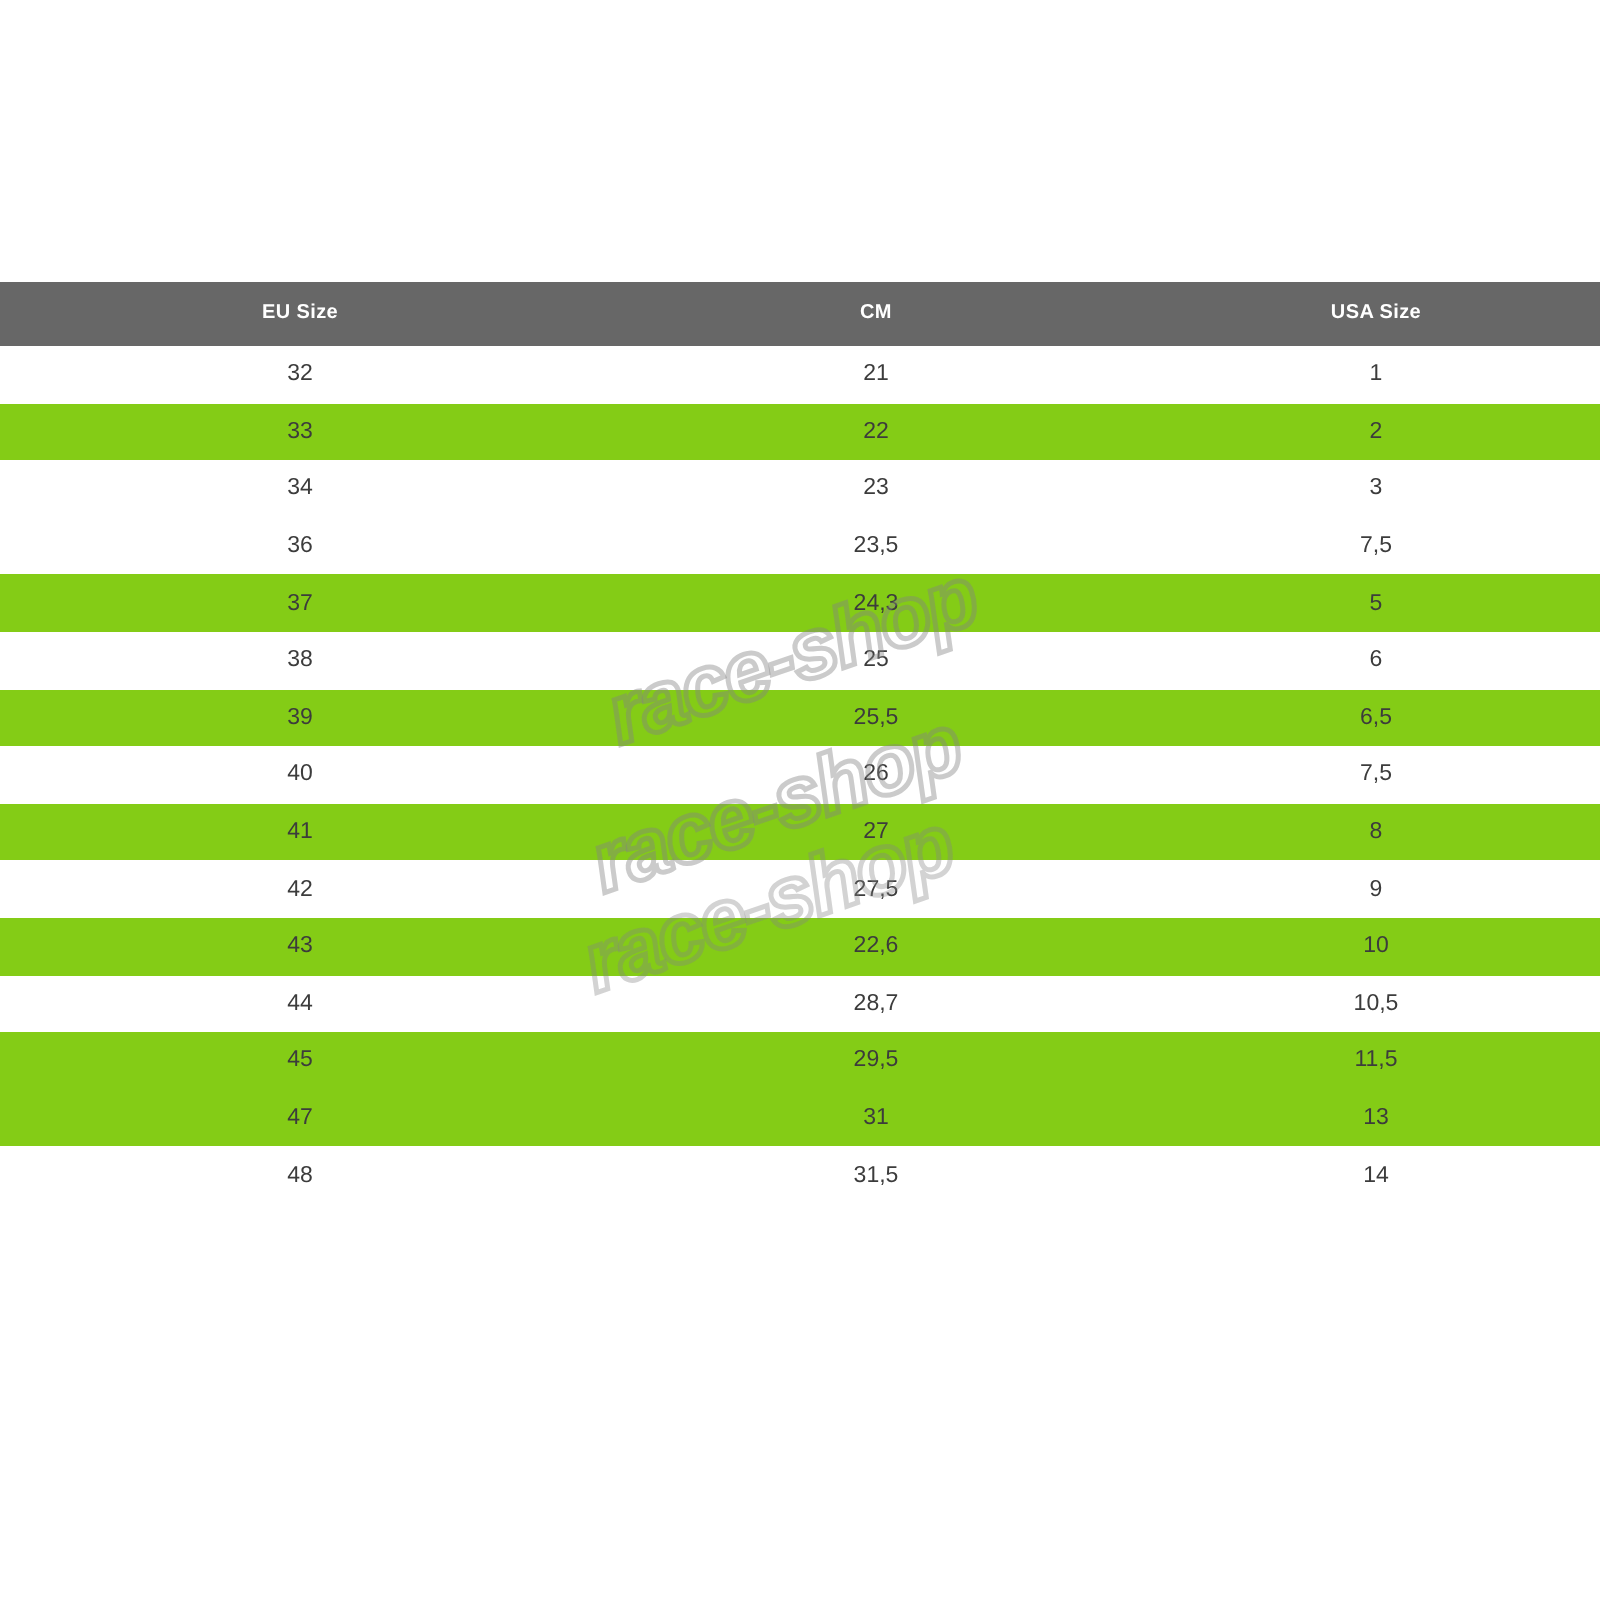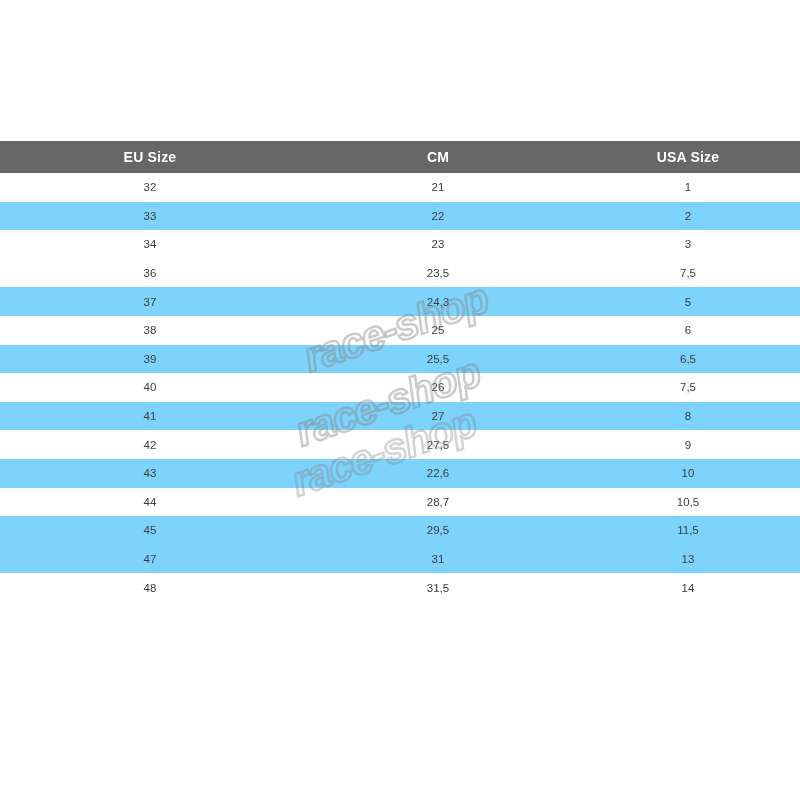--- a/index.html
+++ b/index.html
@@ -28,42 +28,42 @@
     width: 800px;
     border-collapse: collapse;
     table-layout: fixed;
   }
   table.size-table col.c1 { width: 300px; }
   table.size-table col.c2 { width: 276px; }
   table.size-table col.c3 { width: 224px; }
   table.size-table thead th {
     background: #676767;
     color: #ffffff;
-    font-size: 14px;
+    font-size: 10px;
     font-weight: bold;
     height: 32px;
     line-height: 28px;
     padding: 0;
     text-align: center;
     letter-spacing: 0.2px;
   }
   table.size-table tbody td {
     height: 28.6px;
     padding: 0;
     text-align: center;
     font-size: 11.5px;
     color: #3c3c3c;
     font-weight: normal;
   }
   table.size-table tbody tr.odd td {
     background: #ffffff;
     margin-left: 16px;
   }
   table.size-table tbody tr.even td {
-    background: #7dd3fc;
+    background: #84cc16;
   }
   
   .watermark {
     position: absolute;
     left: 292px;
     top: 300px;
     width: 230px;
     height: 215px;
     pointer-events: none;
     z-index: 5;

